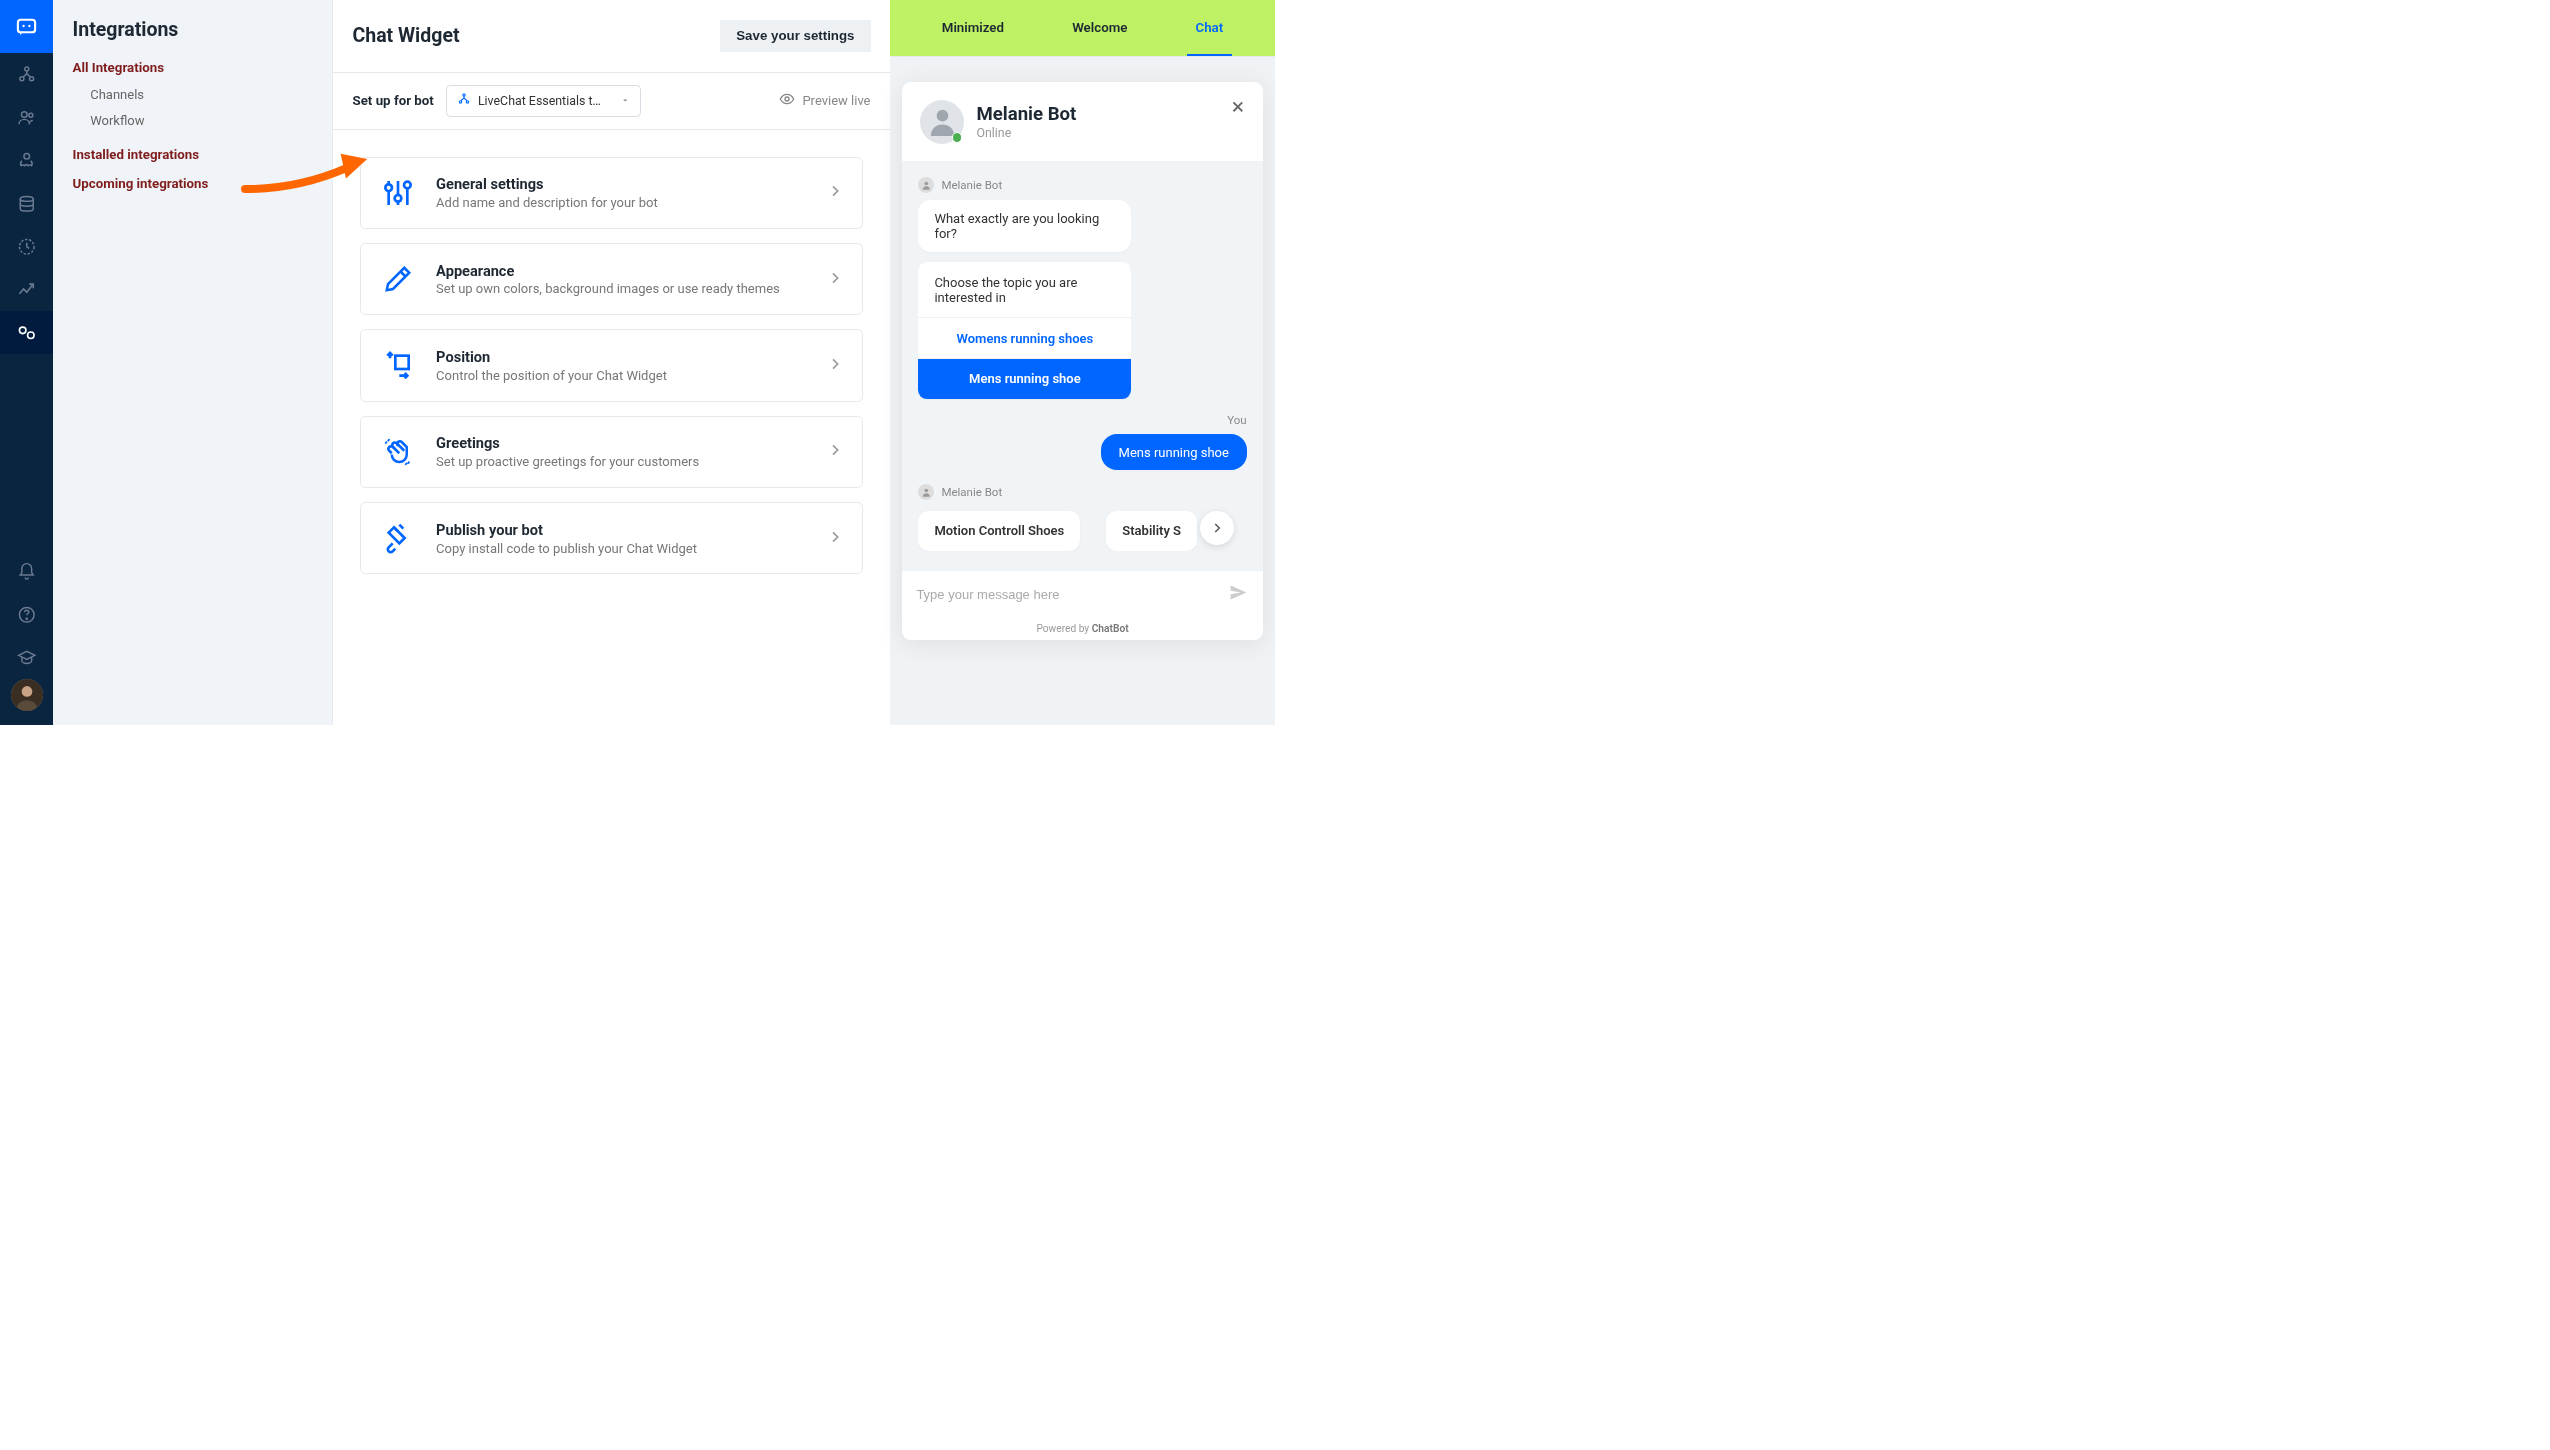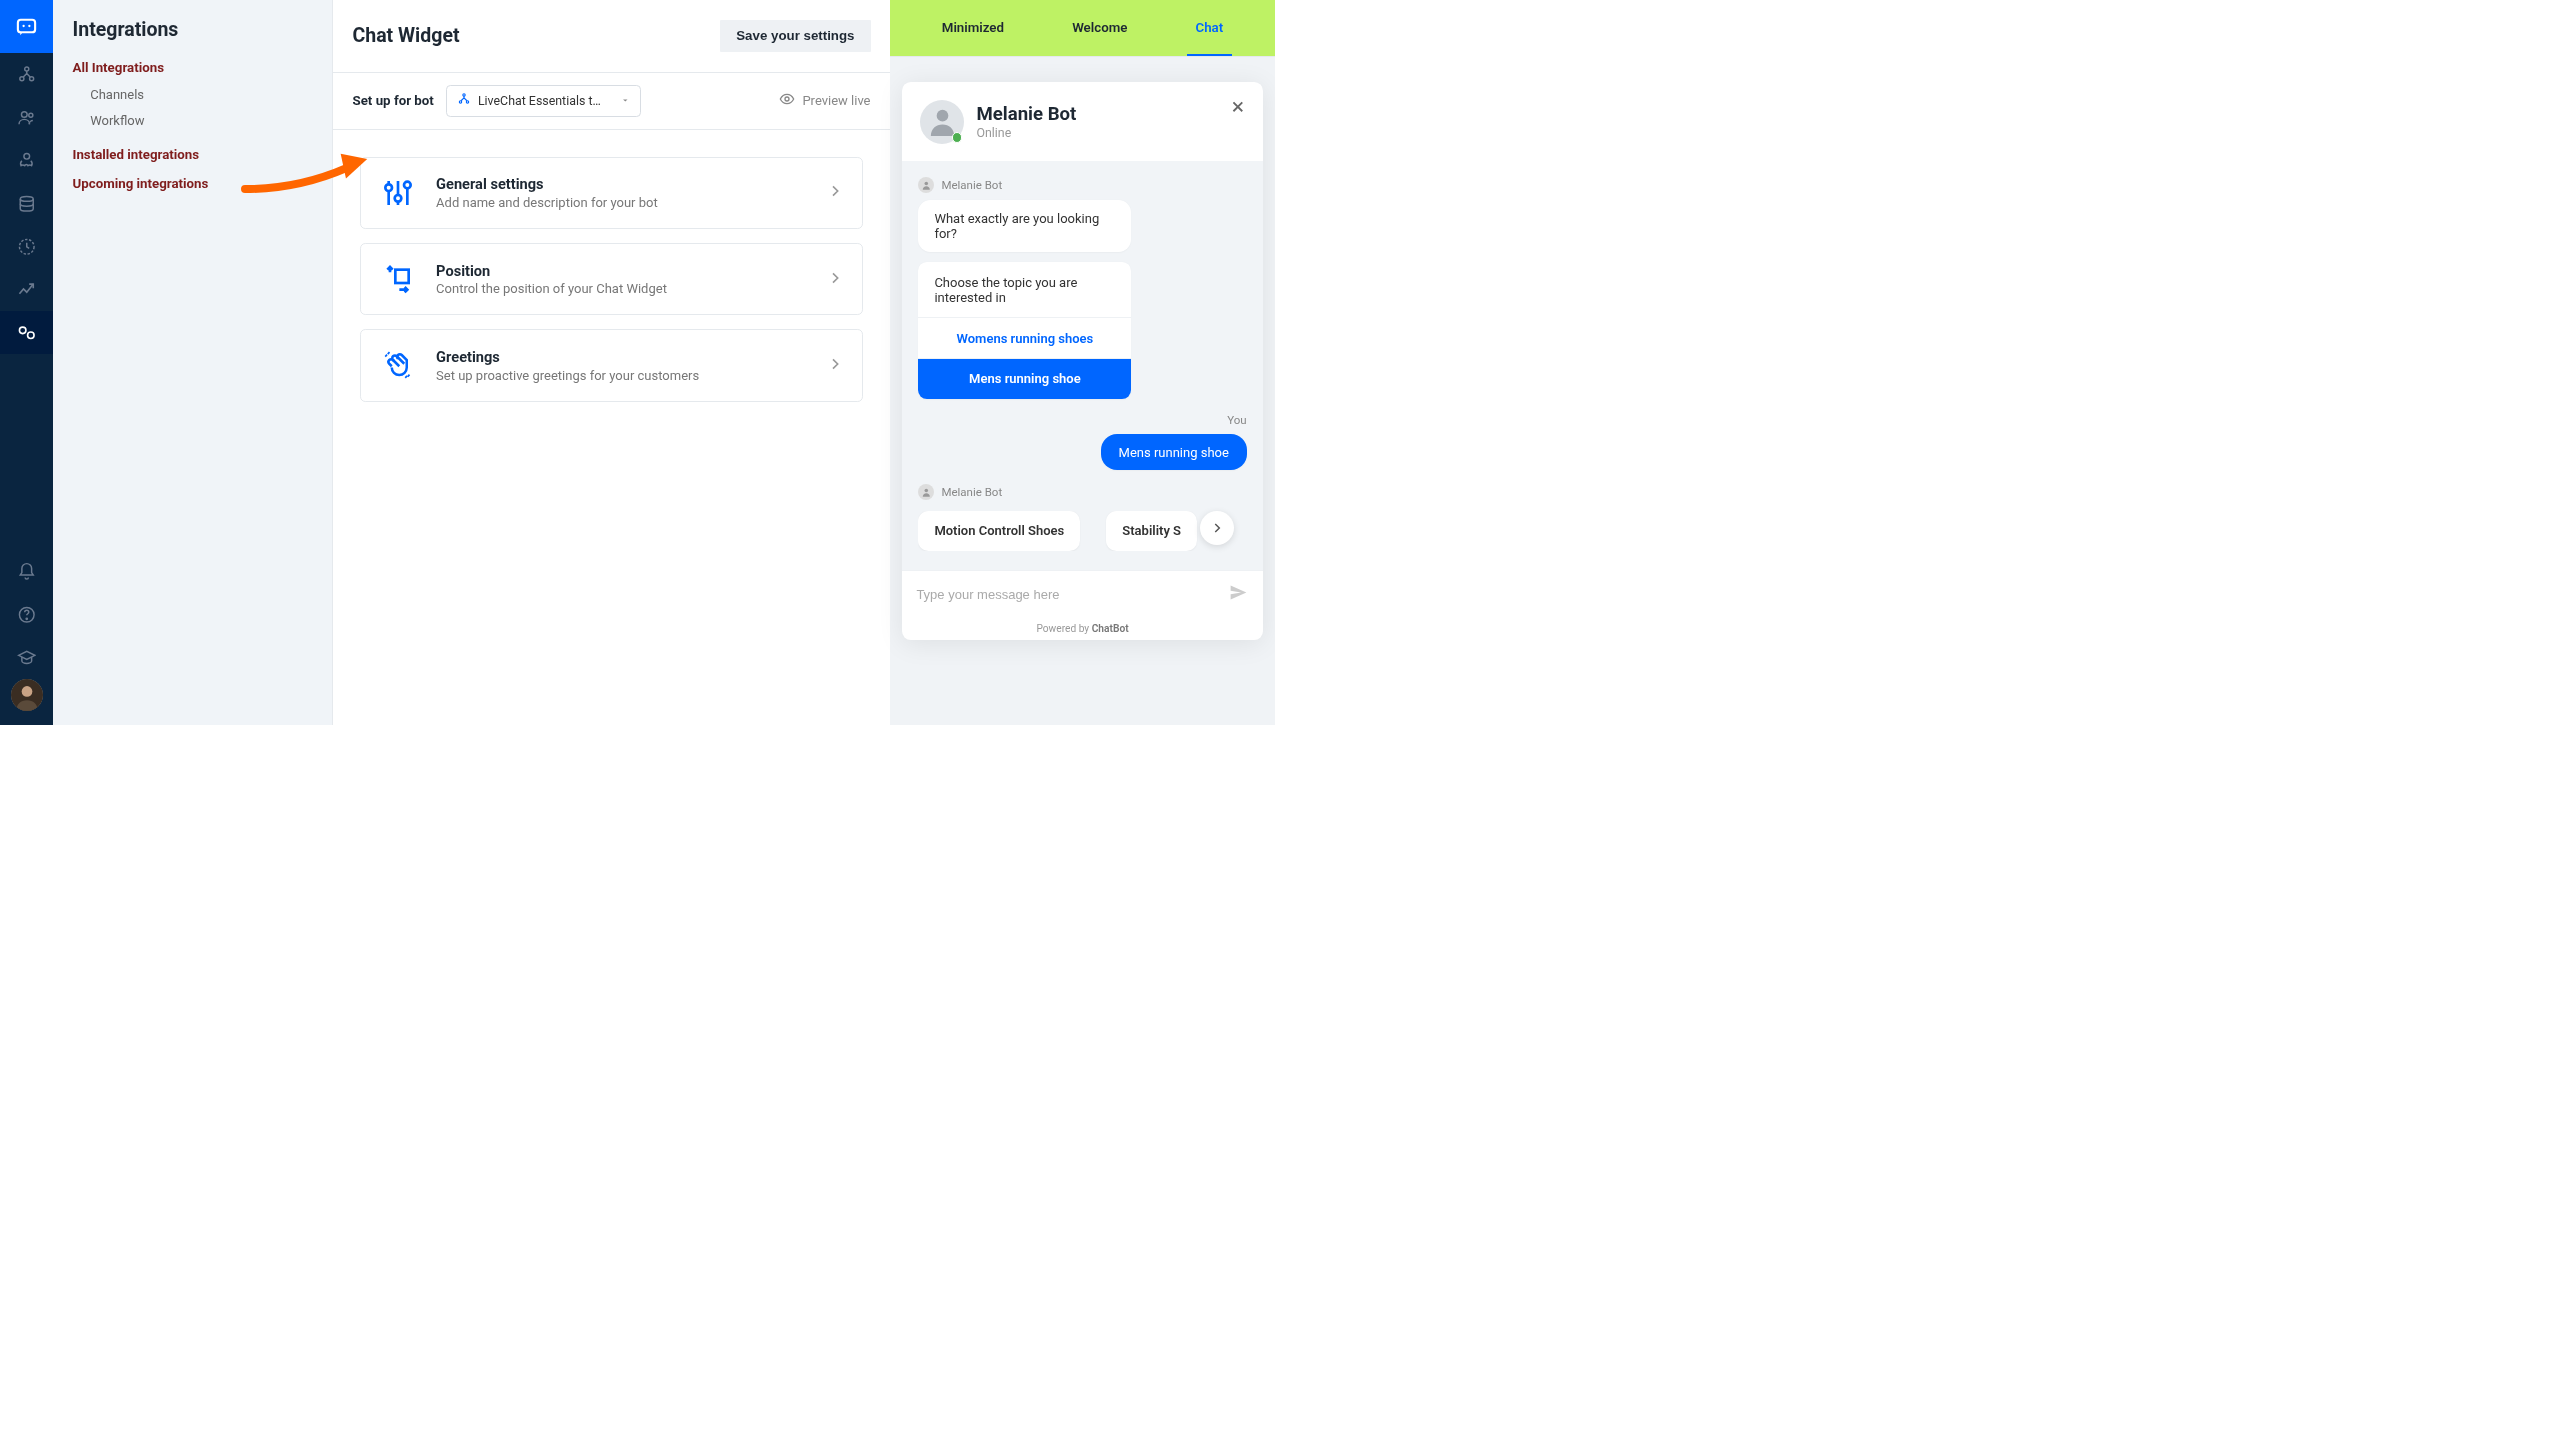--- a/index.html
+++ b/index.html
@@ -232,20 +232,35 @@
           </div>
           <div class="card-body">
             <div class="card-title">General settings</div>
             <div class="card-desc">Add name and description for your bot</div>
           </div>
           <div class="card-chev"><svg width="16" height="16" viewBox="0 0 24 24" fill="none" stroke="currentColor" stroke-width="2.5">
                 <path d="M9 5l7 7-7 7"></path>
               </svg></div>
         </div>
 
+        <div class="card">
+          <div class="card-icon">
+            <svg width="30" height="30" viewBox="0 0 24 24" fill="none" stroke="currentColor" stroke-width="2">
+                <path d="M17 3l4 4L8 20l-5 1 1-5L17 3z"></path>
+                <line x1="14" y1="6" x2="18" y2="10"></line>
+              </svg>
+          </div>
+          <div class="card-body">
+            <div class="card-title">Appearance</div>
+            <div class="card-desc">Set up own colors, background images or use ready themes</div>
+          </div>
+          <div class="card-chev"><svg width="16" height="16" viewBox="0 0 24 24" fill="none" stroke="currentColor" stroke-width="2.5">
+                <path d="M9 5l7 7-7 7"></path>
+              </svg></div>
+        </div>
 
         <div class="card">
           <div class="card-icon">
             <svg width="32" height="32" viewBox="0 0 24 24" fill="none" stroke="currentColor" stroke-width="2">
                 <rect x="10" y="5" width="10" height="10"></rect>
                 <path d="M6 3v4M4 5l2-2 2 2"></path>
                 <path d="M13 20h6M17 18l2 2-2 2"></path>
               </svg>
           </div>
           <div class="card-body">
@@ -268,20 +283,36 @@
           </div>
           <div class="card-body">
             <div class="card-title">Greetings</div>
             <div class="card-desc">Set up proactive greetings for your customers</div>
           </div>
           <div class="card-chev"><svg width="16" height="16" viewBox="0 0 24 24" fill="none" stroke="currentColor" stroke-width="2.5">
                 <path d="M9 5l7 7-7 7"></path>
               </svg></div>
         </div>
 
+        <div class="card">
+          <div class="card-icon">
+            <svg width="32" height="32" viewBox="0 0 24 24" fill="none" stroke="currentColor" stroke-width="2">
+                <path d="M9 4l3 3M13 2l3 3"></path>
+                <path d="M5 8l8 8 4-4-8-8-4 4z"></path>
+                <path d="M8 16l-3 3a2 2 0 003 3l2-2"></path>
+              </svg>
+          </div>
+          <div class="card-body">
+            <div class="card-title">Publish your bot</div>
+            <div class="card-desc">Copy install code to publish your Chat Widget</div>
+          </div>
+          <div class="card-chev"><svg width="16" height="16" viewBox="0 0 24 24" fill="none" stroke="currentColor" stroke-width="2.5">
+                <path d="M9 5l7 7-7 7"></path>
+              </svg></div>
+        </div>
       </div>
     </div>
 
     <div class="preview">
       <div class="preview-tabs">
         <div class="tab">Minimized</div>
         <div class="tab">Welcome</div>
         <div class="tab active">Chat</div>
       </div>
 

